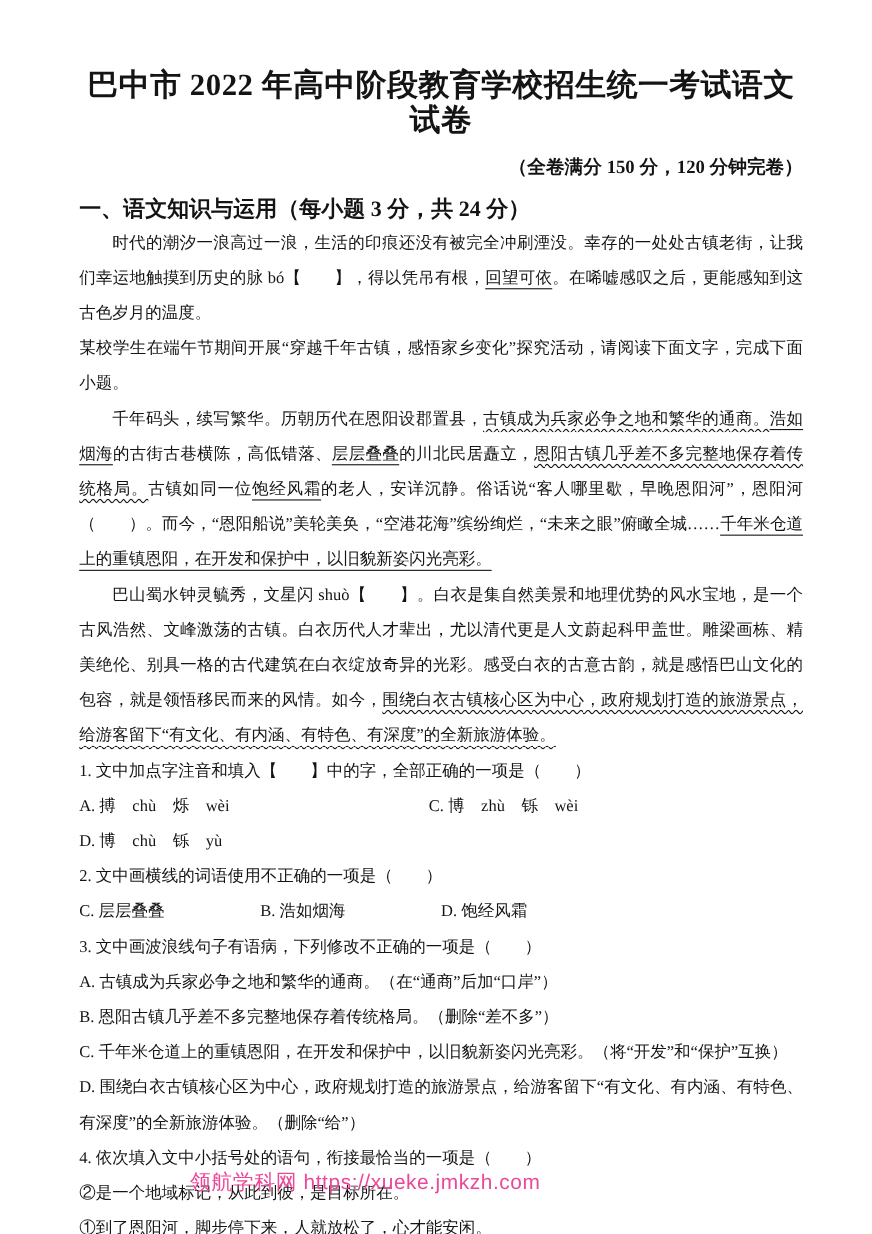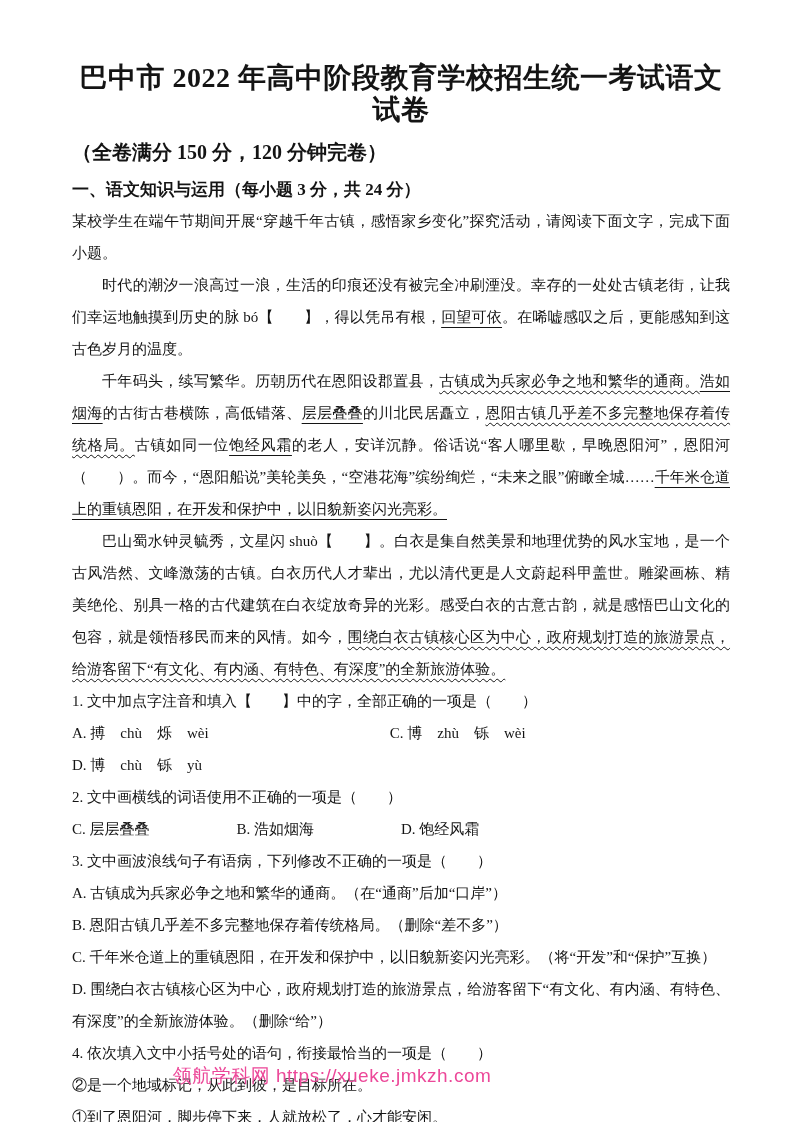--- a/index.html
+++ b/index.html
@@ -20,29 +20,29 @@
   }
   .title {
     margin: 0;
     text-align: center;
     font-size: 28px;
     font-weight: bold;
     line-height: 32px;
     letter-spacing: 0.5px;
   }
   .subtitle {
-    text-align: left;
-    font-size: 20px;
+    text-align: right;
+    font-size: 17px;
     font-weight: bold;
     margin-top: 15px;
     line-height: 22px;
   }
   .section-heading {
     margin: 12px 0 0 0;
-    font-size: 17px;
+    font-size: 20px;
     font-weight: bold;
     line-height: 30px;
   }
   .body-text {
     font-size: 15px;
     line-height: 32px;
     text-align: justify;
   }
   p.para { margin: 0; }
   p.indent { text-indent: 2em; }
@@ -95,23 +95,23 @@
 <div class="page">
 
   <h1 class="title">巴中市 2022 年高中阶段教育学校招生统一考试语文试卷</h1>
 
   <div class="subtitle">（全卷满分 150 分，120 分钟完卷）</div>
 
   <h2 class="section-heading">一、语文知识与运用（每小题 3 分，共 24 分）</h2>
 
   <div class="body-text">
 
+    <p class="para indent"><span class="seg seg-plain">时代的潮汐一浪高过一浪，生活的印痕还没有被完全冲刷湮没。幸存的一处处古镇老街，让我们幸运地触摸到历史的脉 bó【　　】，得以凭吊有根，</span><span class="seg seg-underline">回望可依</span><span class="seg seg-plain">。在唏嘘感叹之后，更能感知到这古色岁月的温度。</span></p>
+
     <p class="para">某校学生在端午节期间开展“穿越千年古镇，感悟家乡变化”探究活动，请阅读下面文字，完成下面小题。</p>
-
-    <p class="para indent"><span class="seg seg-plain">时代的潮汐一浪高过一浪，生活的印痕还没有被完全冲刷湮没。幸存的一处处古镇老街，让我们幸运地触摸到历史的脉 bó【　　】，得以凭吊有根，</span><span class="seg seg-underline">回望可依</span><span class="seg seg-plain">。在唏嘘感叹之后，更能感知到这古色岁月的温度。</span></p>
 
     <p class="para indent"><span class="seg seg-plain">千年码头，续写繁华。历朝历代在恩阳设郡置县，</span><span class="seg seg-wavy">古镇成为兵家必争之地和繁华的通商。</span><span class="seg seg-underline">浩如烟海</span><span class="seg seg-plain">的古街古巷横陈，高低错落、</span><span class="seg seg-underline">层层叠叠</span><span class="seg seg-plain">的川北民居</span><span class="seg seg-dot">矗</span><span class="seg seg-plain">立，</span><span class="seg seg-wavy">恩阳古镇几乎差不多完整地保存着传统格局。</span><span class="seg seg-plain">古镇如同一位</span><span class="seg seg-underline">饱经风霜</span><span class="seg seg-plain">的老人，安详沉静。俗话说“客人哪里歇，早晚恩阳河”，恩阳河（　　）。而今，“恩阳船说”美轮美奂，“空港花海”缤纷绚烂，“未来之眼”俯瞰全城……</span><span class="seg seg-underline">千年米仓道上的重镇恩阳，在开发和保护中，以旧貌新姿闪光亮彩。</span></p>
 
     <p class="para indent"><span class="seg seg-plain">巴山蜀水钟灵毓秀，文星闪 shuò【　　】。白衣是集自然美景和地理优势的风水宝地，是一个古风浩然、文峰激荡的古镇。白衣历代人才辈出，尤以清代更是人文</span><span class="seg seg-dot">蔚</span><span class="seg seg-plain">起科甲盖世。雕梁画栋、精美绝伦、别具一格的古代建筑在白衣绽放奇异的光彩。感受白衣的古意古韵，就是感悟巴山文化的包容，就是领悟移民而来的风情。如今，</span><span class="seg seg-wavy">围绕白衣古镇核心区为中心，政府规划打造的旅游景点，给游客留下“有文化、有内涵、有特色、有深度”的全新旅游体验。</span></p>
 
     <p class="para">1. 文中加点字注音和填入【　　】中的字，全部正确的一项是（　　）</p>
     <div class="opt-grid-2">
       <span class="opt">A. 搏　chù　烁　wèi</span>
       <span class="opt">C. 博　zhù　铄　wèi</span>
       <span class="opt">D. 博　chù　铄　yù</span>

